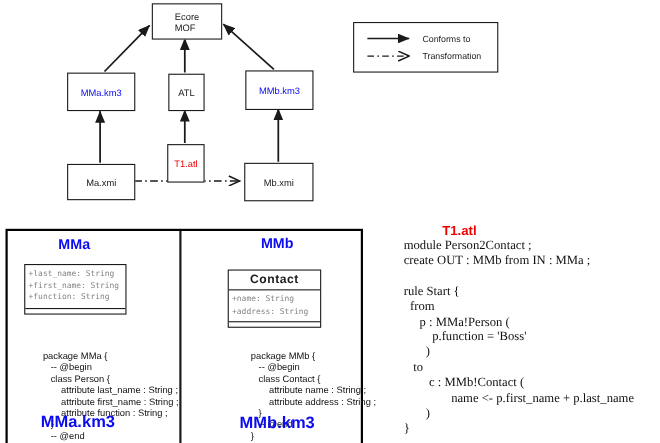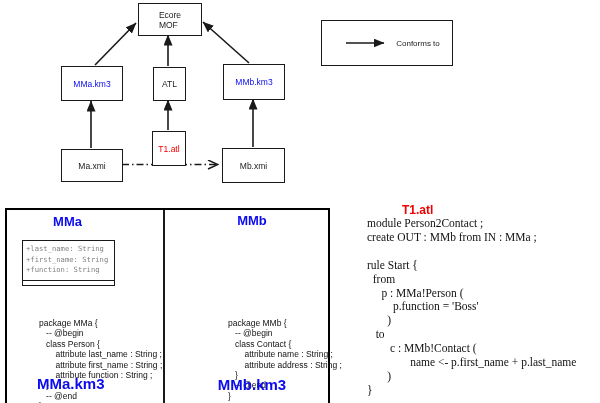--- a/index.html
+++ b/index.html
@@ -14,21 +14,21 @@
     position:absolute;z-index:2;background:#ffffff;border:1.6px solid #1a1a1a;
     display:flex;align-items:center;justify-content:center;
     font-size:8.5px;line-height:10px;
   }
   .dnode.blue{color:#0b0bf0;}
   .dnode.red{color:#f00000;}
   
   .legend{
     position:absolute;left:321px;top:20px;width:132px;height:46px;
     border:1.6px solid #1a1a1a;background:#fff;
-    display:flex;flex-direction:row;justify-content:center;gap:4px;padding:2px 0;
+    display:flex;flex-direction:column;justify-content:center;gap:4px;padding:2px 0;
     box-sizing:border-box;
     text-align:center;
   }
   .legend-row{display:flex;align-items:center;gap:8px;padding-left:10px;}
   .legend-row .lbl{font-size:8px;}
   
   .panel{
     position:absolute;left:5px;top:208px;width:325px;height:236px;
     border:2px solid #000000;background:#fff;box-sizing:border-box;
   }
@@ -102,20 +102,31 @@
     <svg width="44" height="12" viewBox="0 0 44 12">
       <defs>
         <marker id="lgF" markerUnits="userSpaceOnUse" markerWidth="11" markerHeight="9" viewBox="0 0 11 9" refX="10.5" refY="4.5" orient="auto">
           <path d="M0,0 L11,4.5 L0,9 Z" fill="#1a1a1a"></path>
         </marker>
       </defs>
       <line x1="2" y1="6" x2="40" y2="6" stroke="#1a1a1a" stroke-width="1.5" marker-end="url(#lgF)"></line>
     </svg>
     <span class="lbl">Conforms to</span>
   </div>
+  <div class="legend-row">
+    <svg width="44" height="12" viewBox="0 0 44 12">
+      <defs>
+        <marker id="lgO" markerUnits="userSpaceOnUse" markerWidth="12" markerHeight="10" viewBox="0 0 12 10" refX="11" refY="5" orient="auto">
+          <path d="M1,0.5 L11,5 L1,9.5" fill="none" stroke="#1a1a1a" stroke-width="1.4"></path>
+        </marker>
+      </defs>
+      <line x1="2" y1="6" x2="40" y2="6" stroke="#1a1a1a" stroke-width="1.3" stroke-dasharray="6 3 1.5 3" marker-end="url(#lgO)"></line>
+    </svg>
+    <span class="lbl">Transformation</span>
+  </div>
 </div>
 
 <div class="panel">
   <div class="divider"></div>
 
   <div class="mm-title" style="left:8px;top:4px;width:105px;">MMa</div>
   <div class="uml-box" style="left:15px;top:30px;width:93px;">
     <div class="uml-attrs">
       <div>+last_name: String</div>
       <div>+first_name: String</div>
@@ -128,20 +139,28 @@
    class Person {
        attribute last_name : String ;
        attribute first_name : String ;
        attribute function : String ;
    }
    -- @end
 }</pre>
   <div class="file-label" style="left:30px;top:165px;">MMa.km3</div>
 
   <div class="mm-title" style="left:180px;top:3px;width:130px;">MMb</div>
+  <div class="uml-box" style="left:200px;top:35px;width:85px;">
+    <div class="uml-title">Contact</div>
+    <div class="uml-attrs">
+      <div>+name: String</div>
+      <div>+address: String</div>
+    </div>
+    <div class="uml-empty"></div>
+  </div>
   <pre class="km3" style="left:205px;top:92px;">package MMb {
    -- @begin
    class Contact {
        attribute name : String ;
        attribute address : String ;
    }
    -- @end
 }</pre>
   <div class="file-label" style="left:180px;top:166px;width:130px;text-align:center;">MMb.km3</div>
 </div>

